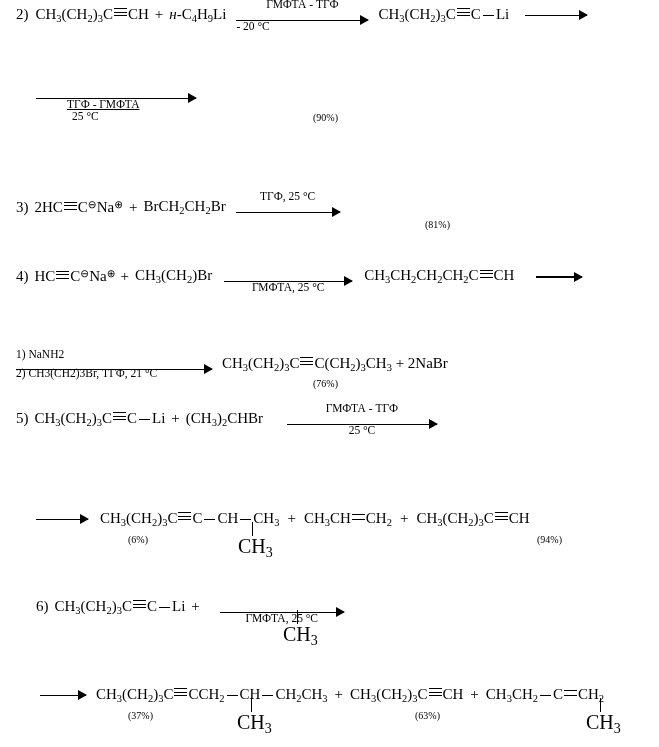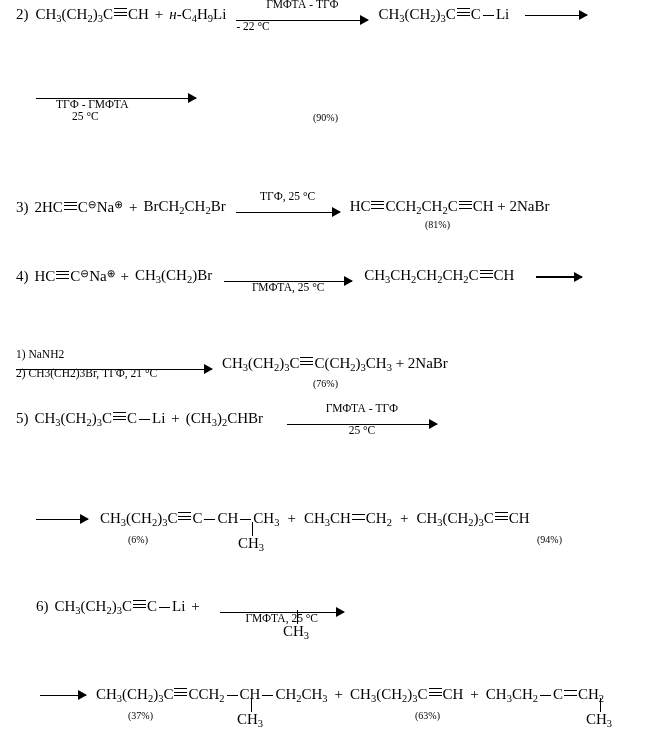--- a/index.html
+++ b/index.html
@@ -139,21 +139,21 @@
   .arrowbox .below.left, .arrowbox .above.left { text-align: left; }
 
   
   .branch {
     position: absolute;
     width: 1px;
     background: #000;
   }
   .sublabel {
     position: absolute;
-    font-size: 15px;
+    font-size: 20px;
     white-space: nowrap;
   }
 </style>
 </head>
 <body>
 
 <div class="page">
 
   <div class="blk" style="left:16px; top:6px;">
     <div class="row">
@@ -161,37 +161,37 @@
       <span style="width:7px"></span>
       <span>CH<sub>3</sub>(CH<sub>2</sub>)<sub>3</sub>C<span class="tbond"><i></i></span>CH</span>
       <span style="width:6px"></span>
       <span>+</span>
       <span style="width:6px"></span>
       <span><span class="it">н</span>-C<sub>4</sub>H<sub>9</sub>Li</span>
       <span style="width:10px"></span>
       <span class="arrowbox" style="width:132px; height:10px;">
         <span class="above">ГМФТА - ТГФ</span>
         <span class="arrow" style="width:132px"><span class="shaft"></span><span class="head"></span></span>
-        <span class="below left">- 22 °C</span>
+        <span class="below left">- 20 °C</span>
       </span>
       <span style="width:10px"></span>
       <span>CH<sub>3</sub>(CH<sub>2</sub>)<sub>3</sub>C<span class="tbond"><i></i></span>C<span class="sbond"></span>Li</span>
       <span style="width:16px"></span>
       <span class="arrow" style="width:62px">
           <span class="shaft"></span>
           <span class="head"></span>
         </span>
     </div>
   </div>
 
   <div class="blk" style="left:36px; top:88px;">
     <div class="row">
       <span class="arrowbox" style="width:160px; height:10px;">
         <span class="arrow" style="width:160px"><span class="shaft"></span><span class="head"></span></span>
-        <span class="below left" style="left:20px;">ТГФ - ГМФТА</span>
+        <span class="below left" style="left:31px;text-decoration:underline;">ТГФ - ГМФТА</span>
         <span class="below left" style="left:36px; top:22px;">25 °C</span>
       </span>
       <span style="width:12px"></span>
     </div>
   </div>
   <div class="blk pct" style="left:313px; top:112px;">(90%)</div>
 
   <div class="blk" style="left:16px; top:198px;">
     <div class="row">
       <span>3)</span>
@@ -200,21 +200,20 @@
       <span style="width:6px"></span>
       <span>+</span>
       <span style="width:6px"></span>
       <span>BrCH<sub>2</sub>CH<sub>2</sub>Br</span>
       <span style="width:10px"></span>
       <span class="arrowbox" style="width:104px; height:10px;">
         <span class="above">ТГФ, 25 °C</span>
         <span class="arrow" style="width:104px"><span class="shaft"></span><span class="head"></span></span>
       </span>
       <span style="width:10px"></span>
-      <span>HC<span class="tbond"><i></i></span>CCH<sub>2</sub>CH<sub>2</sub>C<span class="tbond"><i></i></span>CH + 2NaBr</span>
     </div>
   </div>
   <div class="blk pct" style="left:425px; top:219px;">(81%)</div>
 
   <div class="blk" style="left:16px; top:267px;">
     <div class="row">
       <span>4)</span>
       <span style="width:6px"></span>
       <span>HC<span class="tbond"><i></i></span>C<sup>⊖</sup>Na<sup>⊕</sup></span>
       <span style="width:5px"></span>

